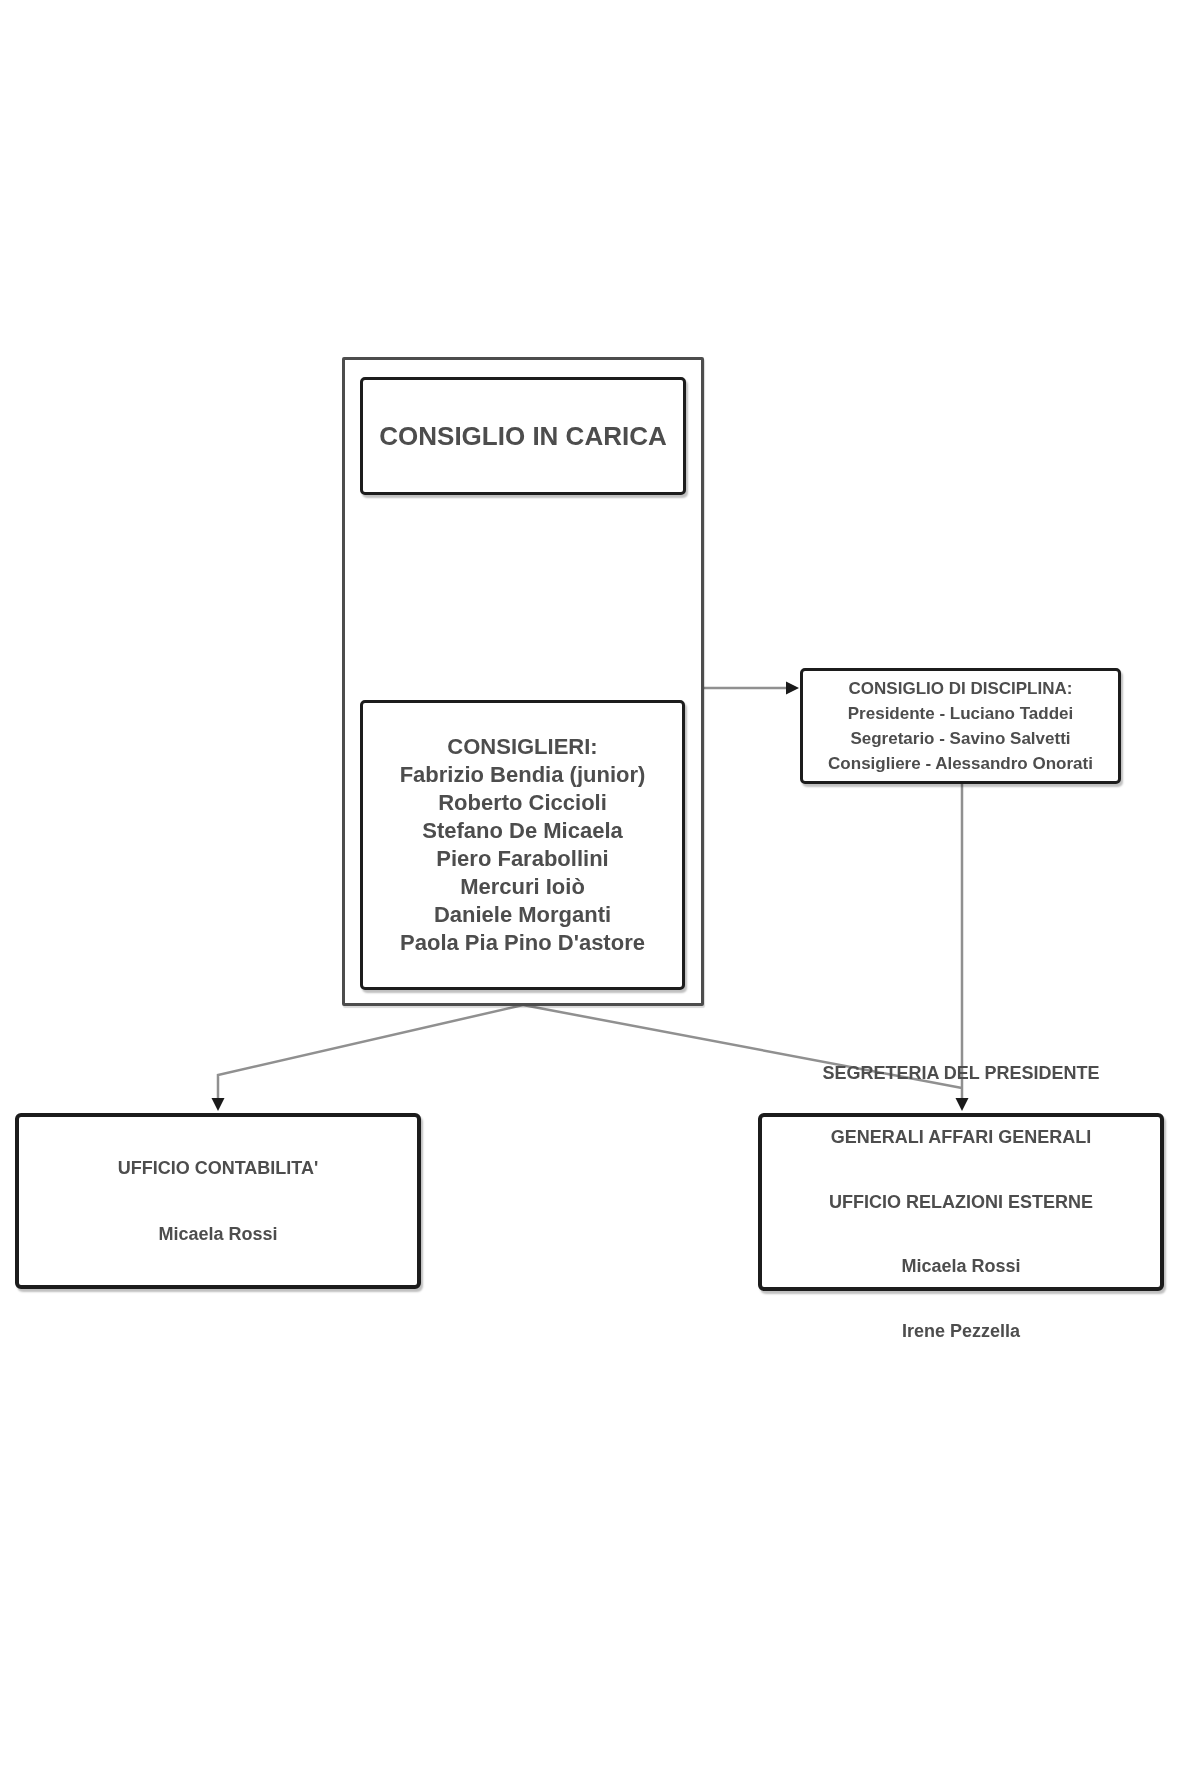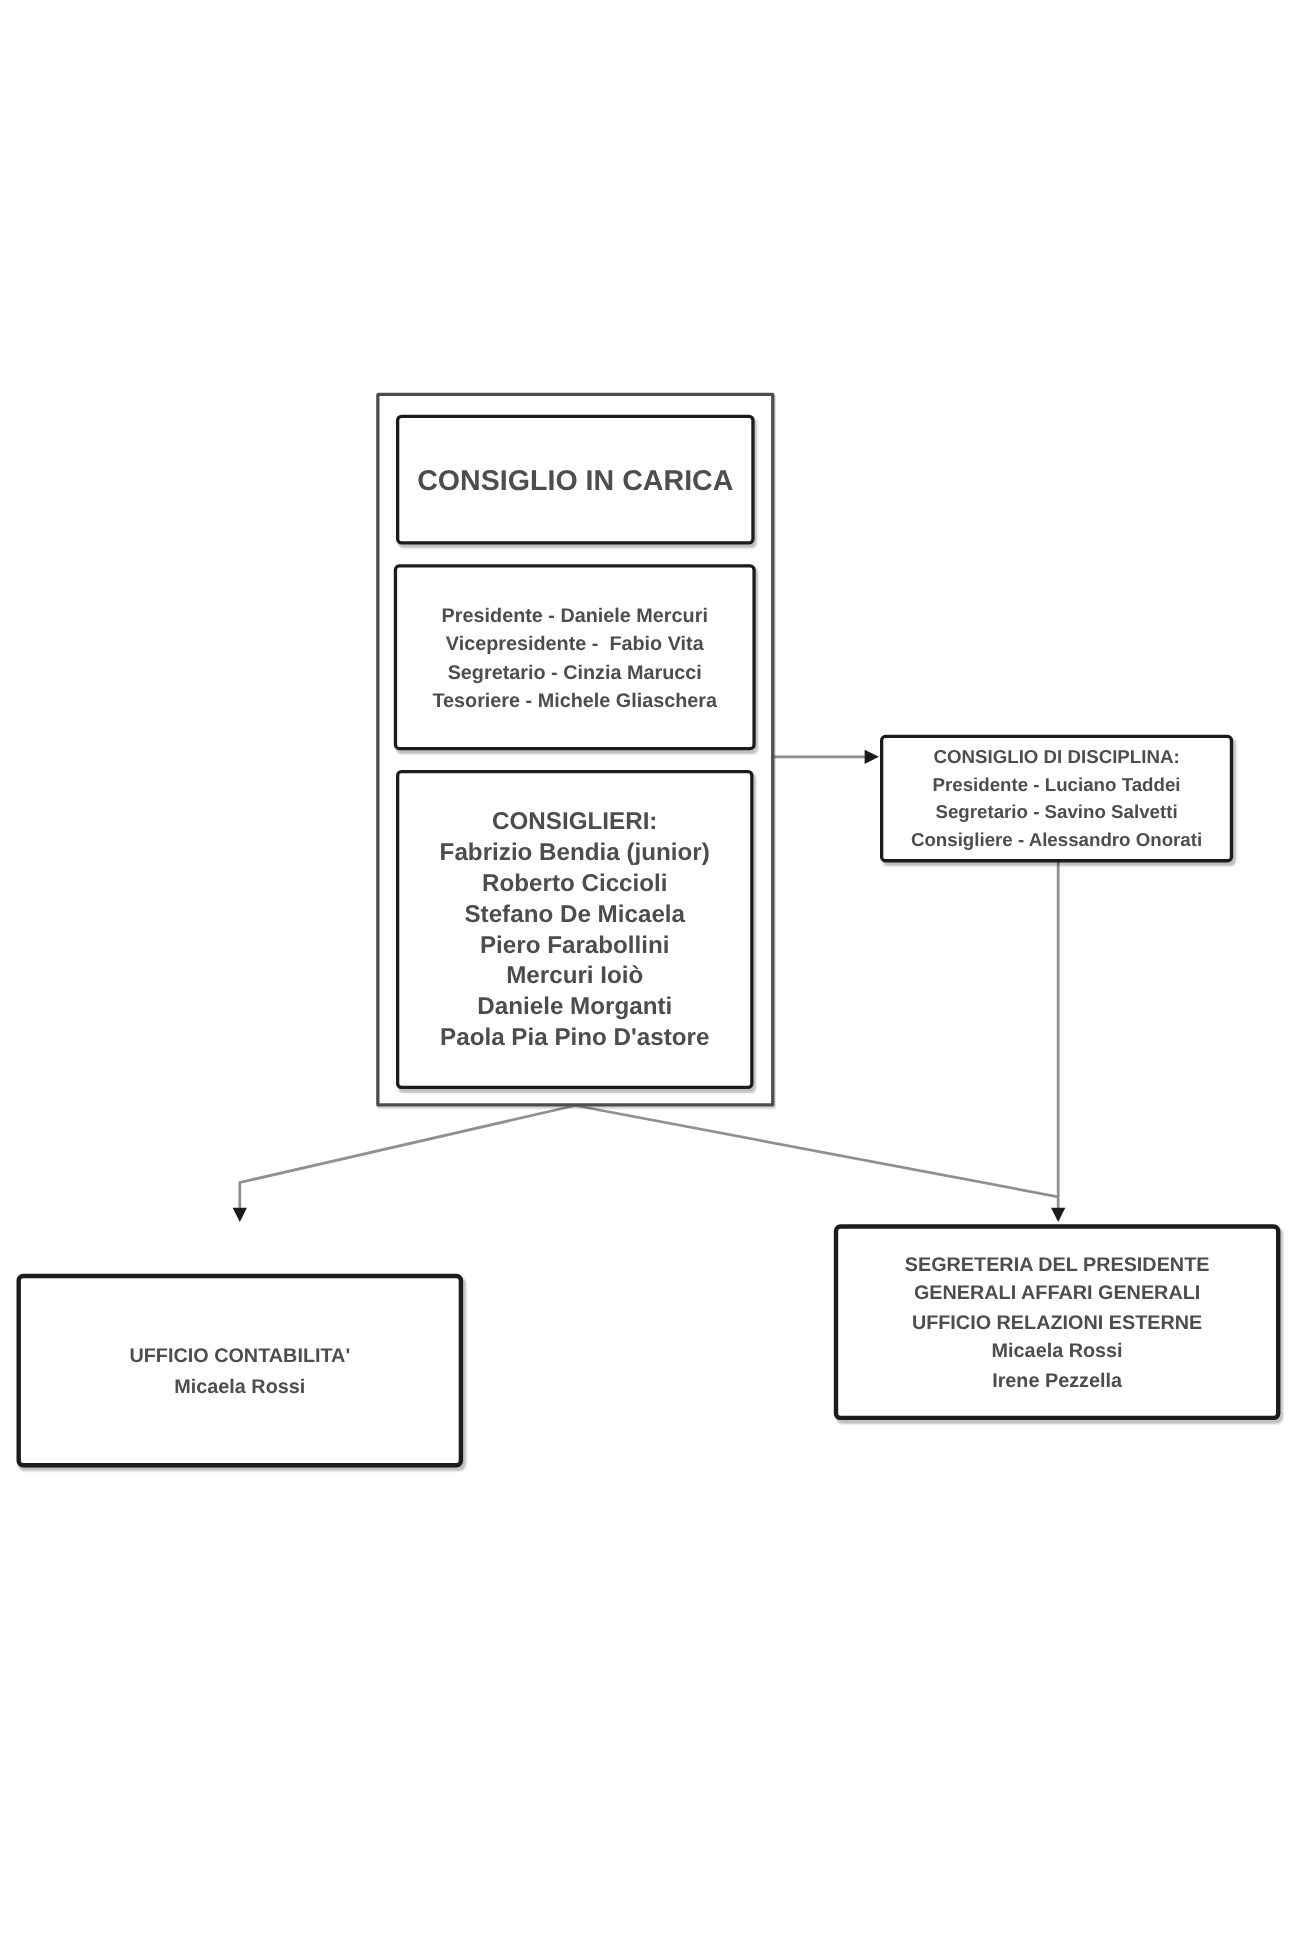--- a/index.html
+++ b/index.html
@@ -68,23 +68,24 @@
   }
   .discipline-box {
     left: 800px; top: 668px;
     width: 321px; height: 116px;
     font-size: 17px;
     line-height: 25px;
   }
   .office-box {
     border-width: 4px;
     border-radius: 6px;
+    gap: 38px;
   }
   .accounting-box {
-    left: 15px; top: 1158px;
+    left: 15px; top: 1113px;
     width: 406px; height: 176px;
     font-size: 18px;
     line-height: 28px;
   }
   .secretariat-box {
     left: 758px; top: 1113px;
     width: 406px; height: 178px;
     font-size: 18px;
     line-height: 26.5px;
   }
@@ -118,26 +119,20 @@
       <line x1="523" y1="1005" x2="962" y2="1088" stroke="#909090" stroke-width="2.5"></line>
     </g>
   </svg>
 
   <div class="outer-group"></div>
 
   <div class="box title-box">
     <div class="line">CONSIGLIO IN CARICA</div>
   </div>
 
-  <div class="box officers-box">
-    <div class="line">Presidente - Daniele Mercuri</div>
-    <div class="line">Vicepresidente -  Fabio Vita</div>
-    <div class="line">Segretario - Cinzia Marucci</div>
-    <div class="line">Tesoriere - Michele Gliaschera</div>
-  </div>
 
   <div class="box councillors-box">
     <div class="line">CONSIGLIERI:</div>
     <div class="line">Fabrizio Bendia (junior)</div>
     <div class="line">Roberto Ciccioli</div>
     <div class="line">Stefano De Micaela</div>
     <div class="line">Piero Farabollini</div>
     <div class="line">Mercuri Ioiò</div>
     <div class="line">Daniele Morganti</div>
     <div class="line">Paola Pia Pino D'astore</div>

